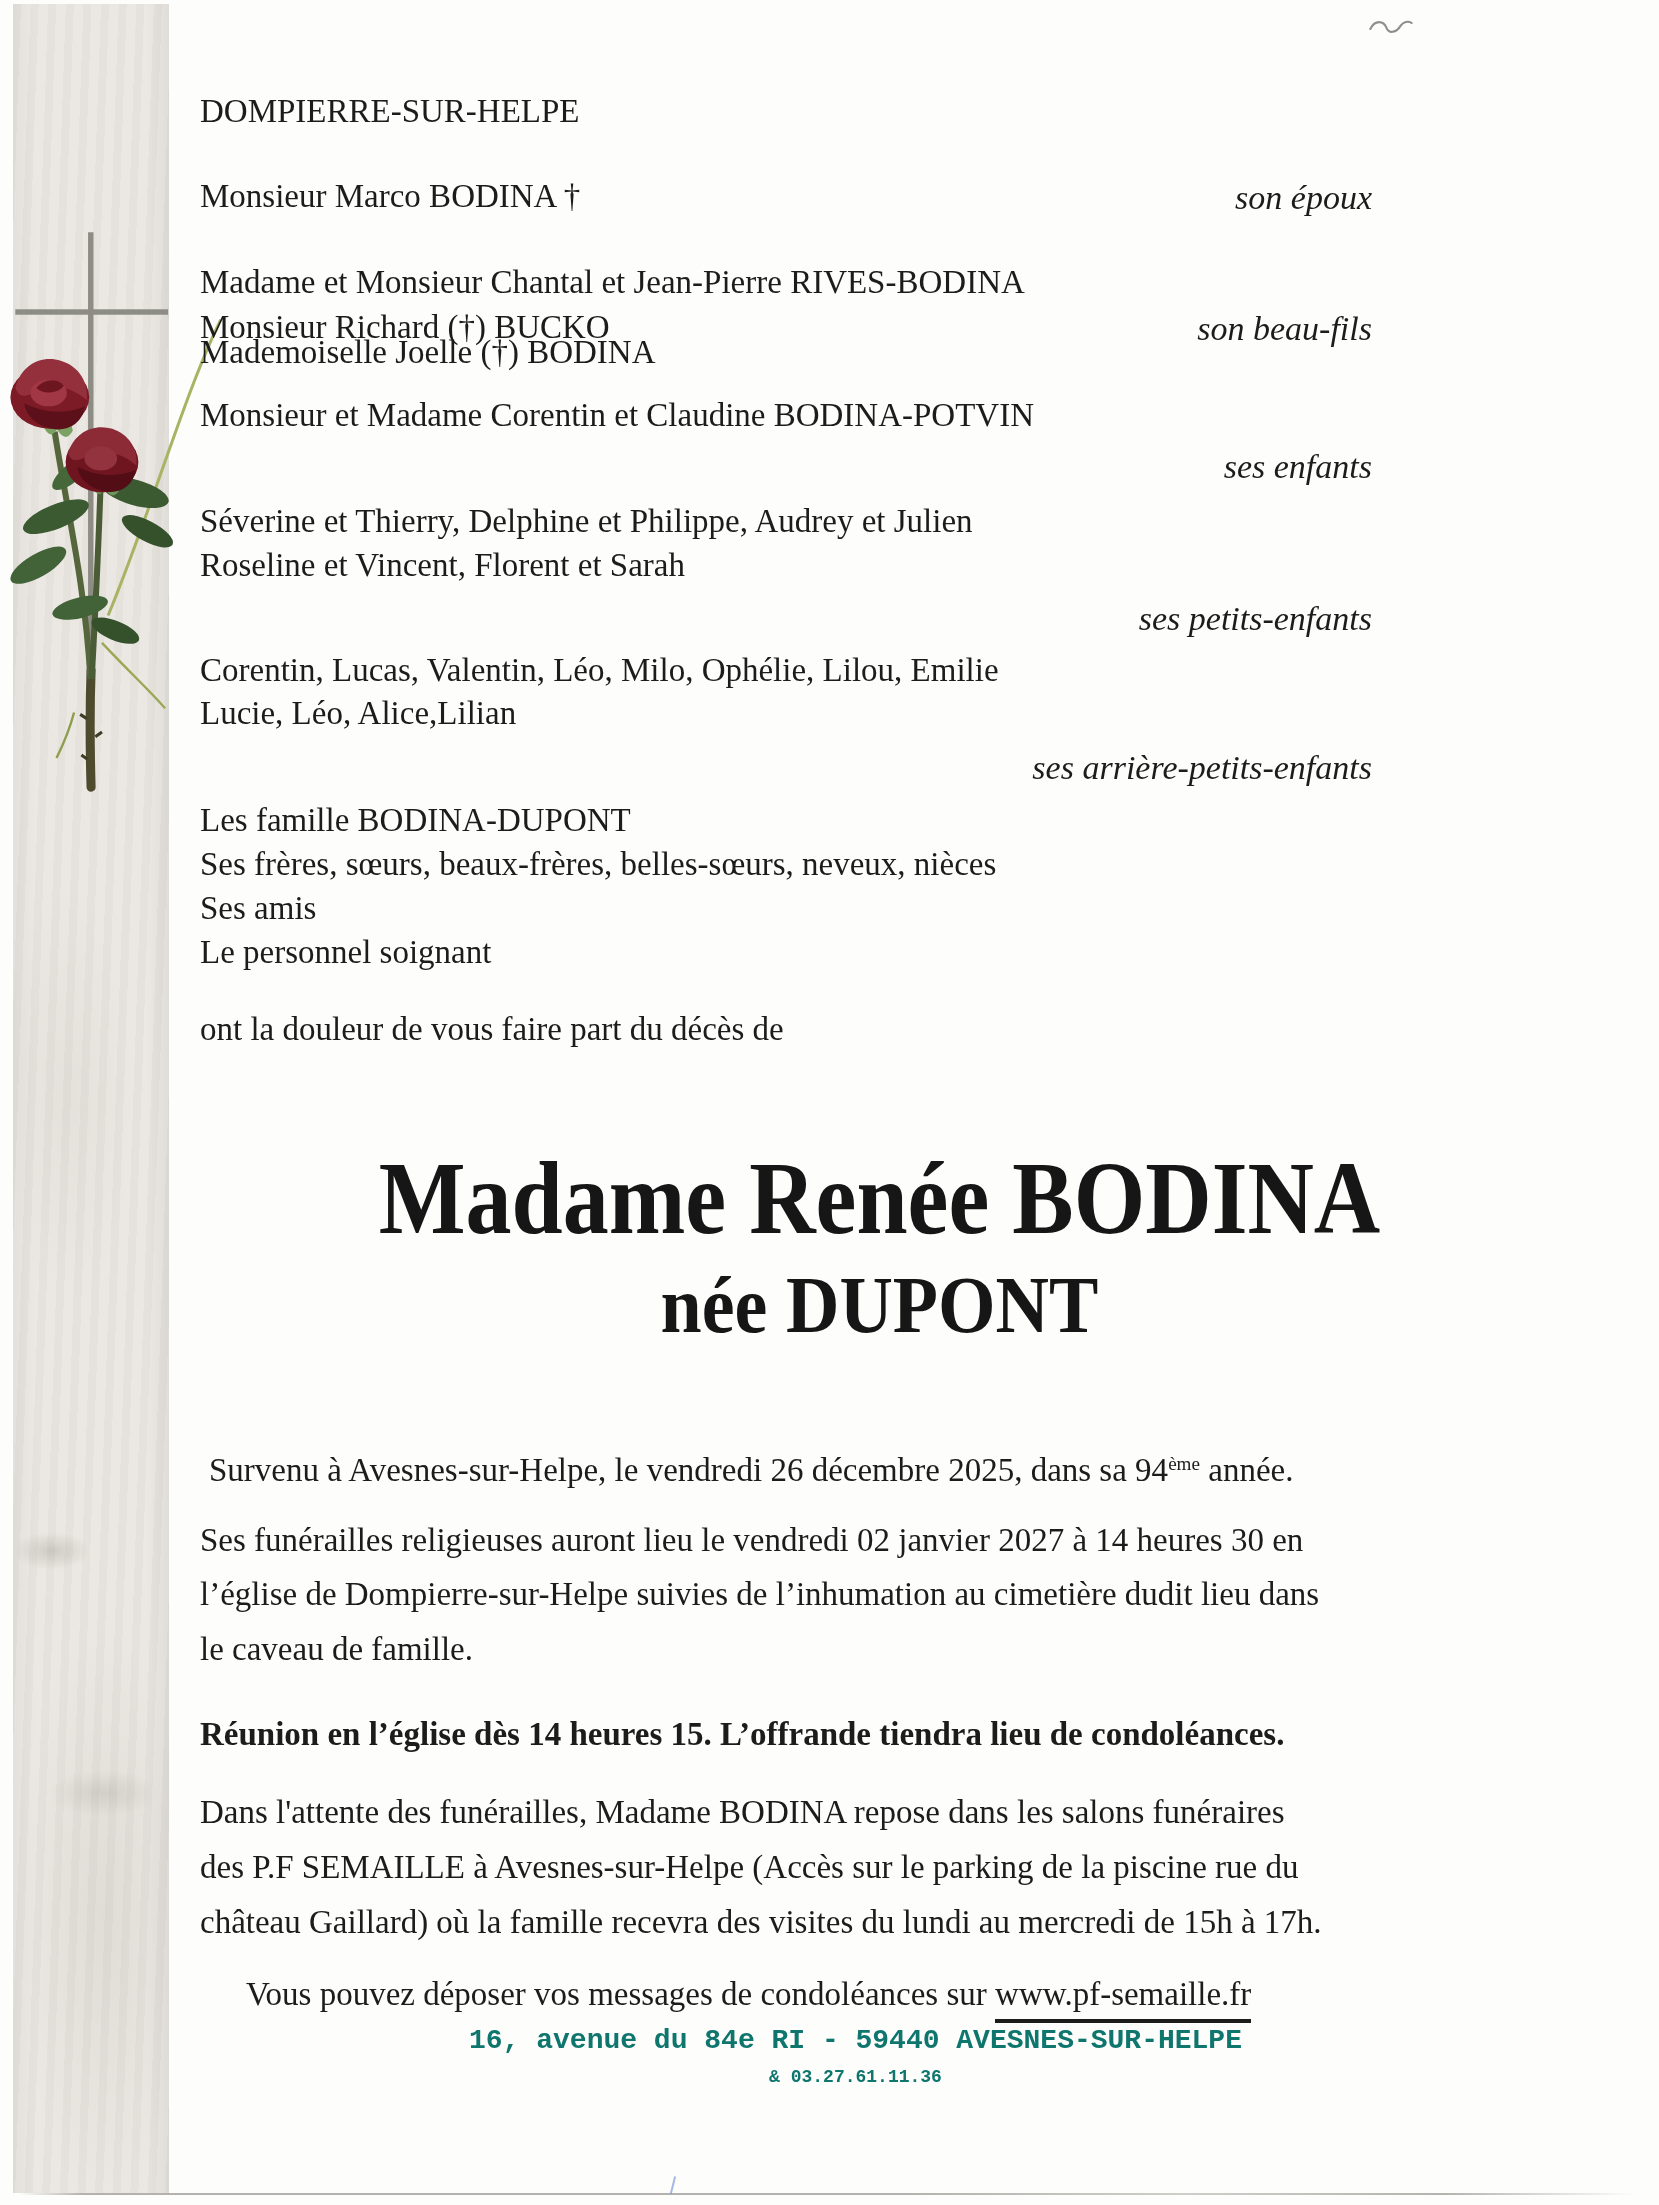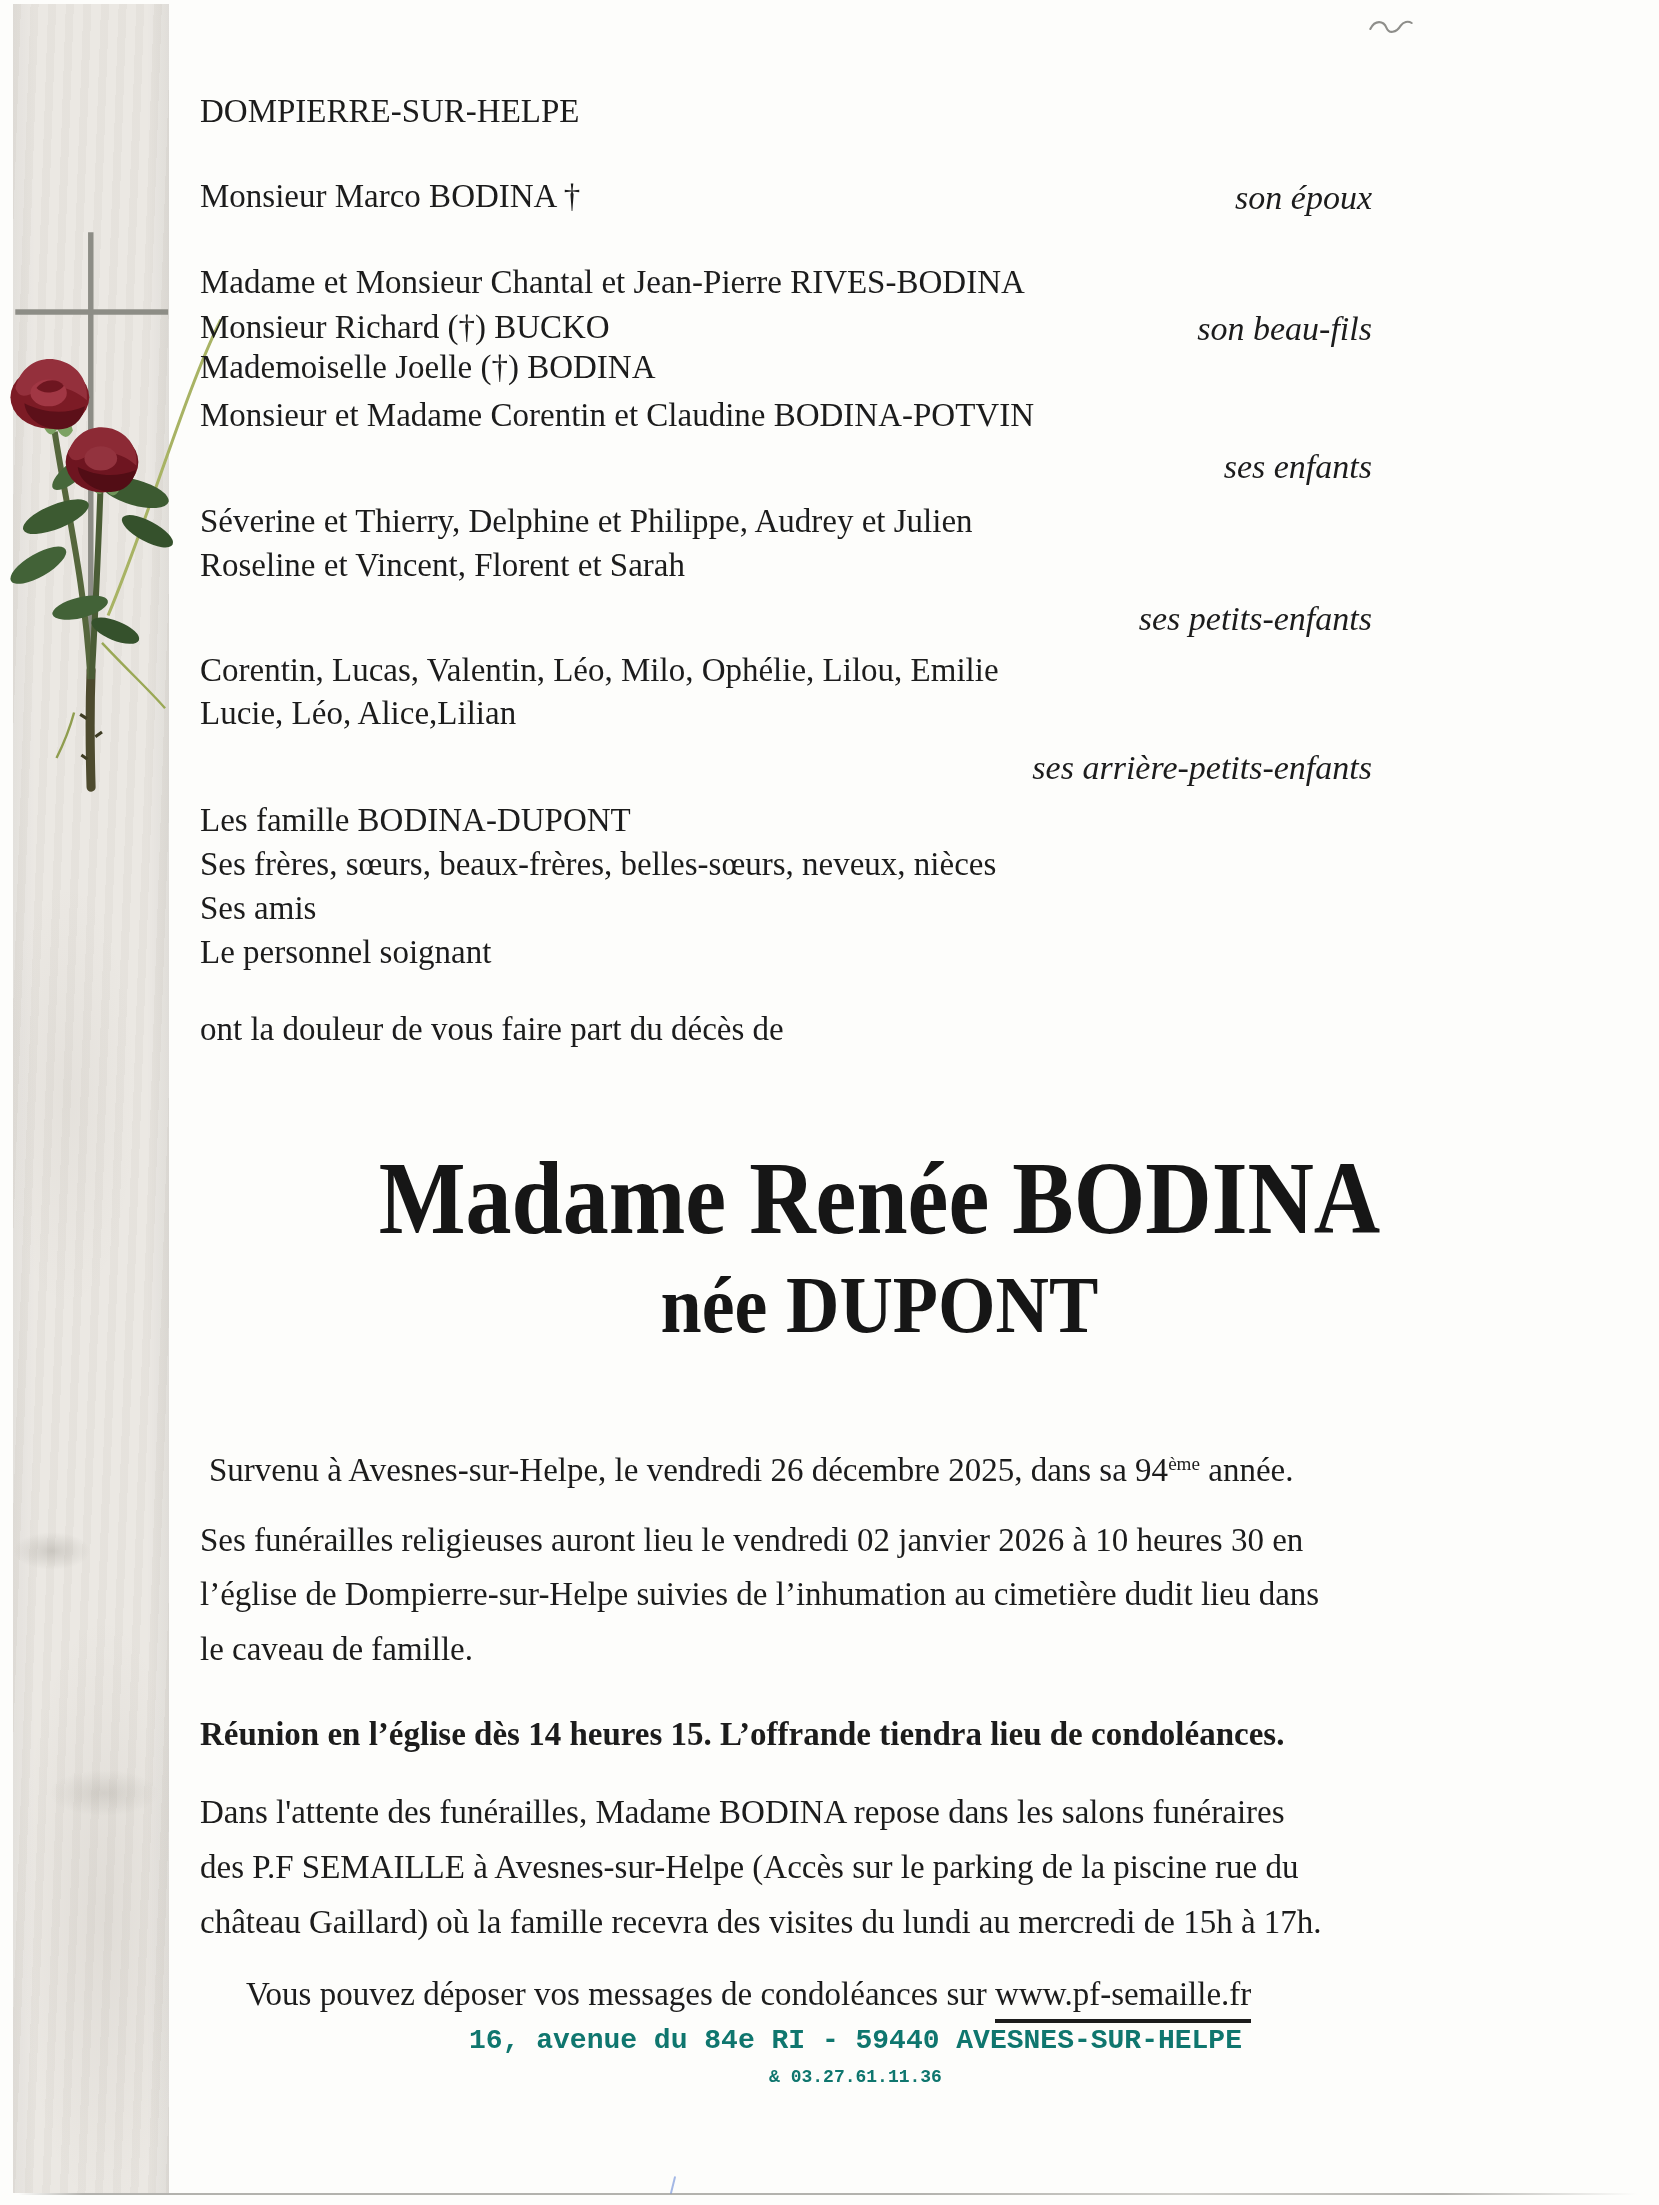--- a/index.html
+++ b/index.html
@@ -91,21 +91,21 @@
   </svg>
 
   <div class="line" style="top:95px">DOMPIERRE-SUR-HELPE</div>
 
   <div class="line" style="top:180px">Monsieur Marco BODINA †</div>
   <div class="rlabel" style="top:181px">son époux</div>
 
   <div class="line" style="top:266px">Madame et Monsieur Chantal et Jean-Pierre RIVES-BODINA</div>
   <div class="line" style="top:311px">Monsieur Richard (†) BUCKO</div>
   <div class="rlabel" style="top:312px">son beau-fils</div>
-  <div class="line" style="top:351px">Mademoiselle Joelle (†) BODINA</div>
+  <div class="line" style="top:336px">Mademoiselle Joelle (†) BODINA</div>
   <div class="line" style="top:399px">Monsieur et Madame Corentin et Claudine BODINA-POTVIN</div>
   <div class="rlabel" style="top:450px">ses enfants</div>
 
   <div class="line" style="top:505px">Séverine et Thierry, Delphine et Philippe, Audrey et Julien</div>
   <div class="line" style="top:549px">Roseline et Vincent, Florent et Sarah</div>
   <div class="rlabel" style="top:602px">ses petits-enfants</div>
 
   <div class="line" style="top:654px">Corentin, Lucas, Valentin, Léo, Milo, Ophélie, Lilou, Emilie</div>
   <div class="line" style="top:697px">Lucie, Léo, Alice,Lilian</div>
   <div class="rlabel" style="top:751px">ses arrière-petits-enfants</div>
@@ -115,21 +115,21 @@
   <div class="line" style="top:892px">Ses amis</div>
   <div class="line" style="top:936px">Le personnel soignant</div>
 
   <div class="line" style="top:1013px">ont la douleur de vous faire part du décès de</div>
 
   <div class="big" style="top:1158px;font-size:92px;transform:scaleY(1.12);transform-origin:50% 100%;">Madame Renée BODINA</div>
   <div class="big" style="top:1271px;font-size:74px;transform:scaleY(1.1);transform-origin:50% 100%;">née DUPONT</div>
 
   <div class="line" style="top:1454px;left:209px"><span>Survenu à Avesnes-sur-Helpe, le vendredi 26 décembre 2025, dans sa 94</span><sup>ème</sup><span> année.</span></div>
 
-  <div class="line" style="top:1524px">Ses funérailles religieuses auront lieu le vendredi 02 janvier 2026 à 10 heures 30 en</div>
+  <div class="line" style="top:1524px">Ses funérailles religieuses auront lieu le vendredi 02 janvier 2027 à 14 heures 30 en</div>
   <div class="line" style="top:1578px">l’église de Dompierre-sur-Helpe suivies de l’inhumation au cimetière dudit lieu dans</div>
   <div class="line" style="top:1633px">le caveau de famille.</div>
 
   <div class="line boldline" style="top:1718px">Réunion en l’église dès 14 heures 15. L’offrande tiendra lieu de condoléances.</div>
 
   <div class="line" style="top:1851px">des P.F SEMAILLE à Avesnes-sur-Helpe (Accès sur le parking de la piscine rue du</div>
   <div class="line" style="top:1796px">Dans l'attente des funérailles, Madame BODINA repose dans les salons funéraires</div>
   <div class="line" style="top:1906px">château Gaillard) où la famille recevra des visites du lundi au mercredi de 15h à 17h.</div>
 
   <div class="line" style="top:1978px;left:246px"><span>Vous pouvez déposer vos messages de condoléances sur </span><span class="url">www.pf-semaille.fr</span></div>

